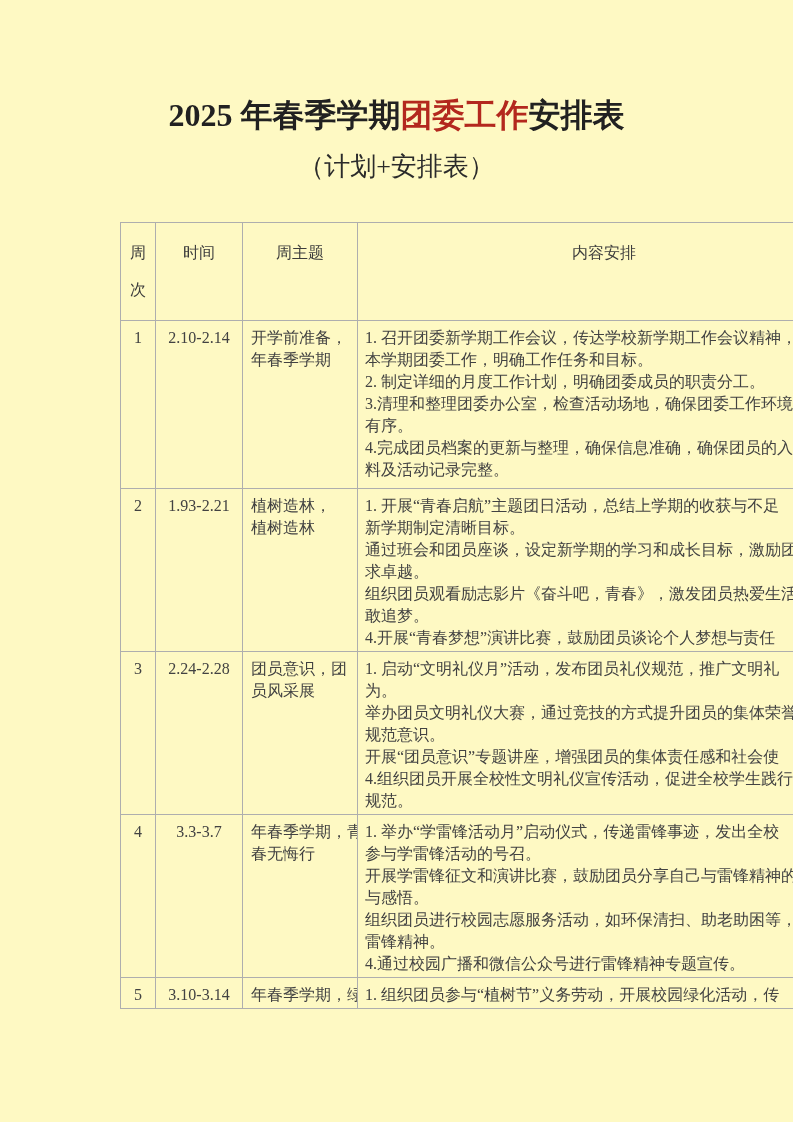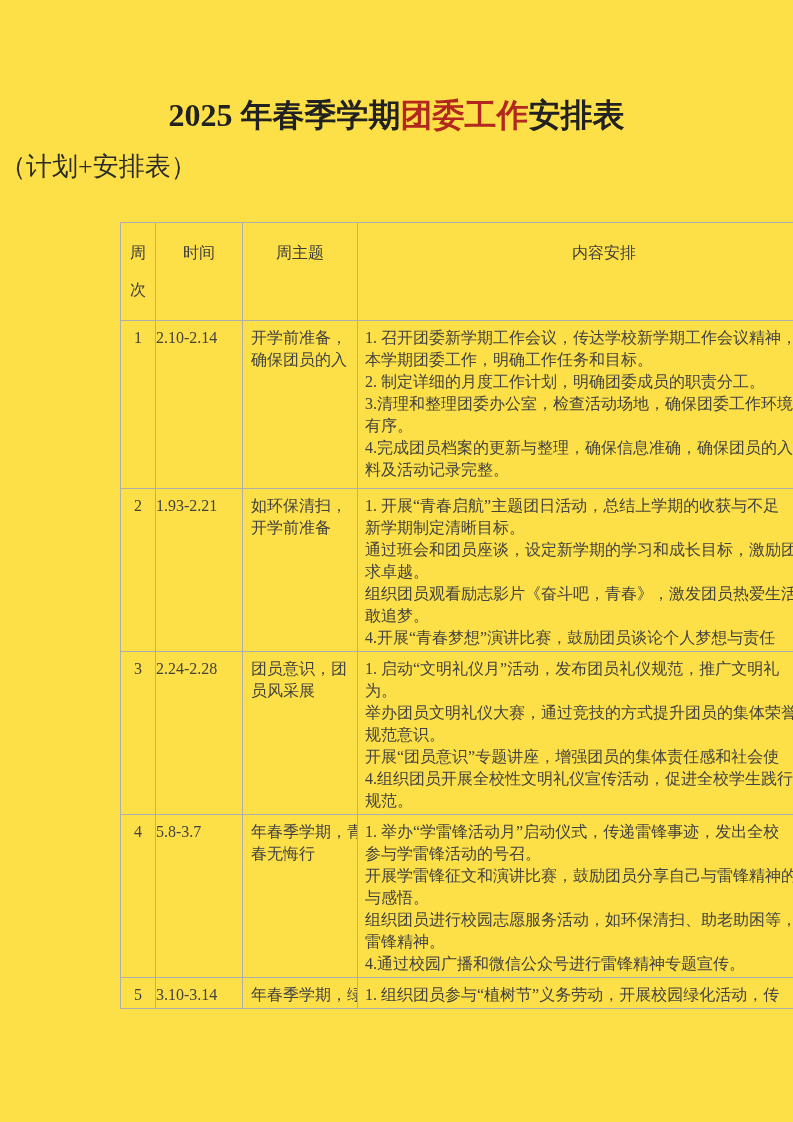--- a/index.html
+++ b/index.html
@@ -1,50 +1,50 @@
 <!DOCTYPE html>
 <html><head>
 <meta charset="utf-8">
 <style>
   html, body { margin:0; padding:0; background:#ffffff; }
   body {
     width:793px; height:1122px; overflow:hidden; position:relative;
     font-family:"Liberation Serif","DejaVu Serif",serif;
   }
-  .page { position:absolute; left:0; top:0; width:793px; height:1122px; overflow:hidden; background:#fde047; }
+  .page { position:absolute; left:0; top:0; width:793px; height:1122px; overflow:hidden; background:#fef9c3; }
 
   .doc-title {
     position:absolute; top:97px; left:0; width:793px; margin:0;
     text-align:center; font-size:32px; line-height:1.15; font-weight:bold;
     color:#212121; white-space:nowrap;
   }
   .doc-title .hl { color:#b3281e; }
   .doc-subtitle {
     position:absolute; top:151px; left:0; width:793px; margin:0;
-    font-size:26px; line-height:1.2; font-weight:normal;
+    text-align:center; font-size:26px; line-height:1.2; font-weight:normal;
     color:#2b2b2b; white-space:nowrap;
   }
 
   table.schedule {
     position:absolute; left:120px; top:222px; width:730px;
     border-collapse:collapse; table-layout:fixed;
     color:#424242;
   }
   .schedule th, .schedule td {
     border:1px solid #aeaeae; vertical-align:top;
     font-weight:normal; padding:0; overflow:hidden;
   }
   .schedule thead th {
     font-size:16px; line-height:37px; text-align:center;
     padding-top:11px; padding-bottom:12px; color:#3c3c3c;
   }
   .hline { display:block; }
   .schedule tbody td { font-size:16px; line-height:22px; padding-top:6px; padding-bottom:2px; }
   td.col-week  { text-align:center; }
-  td.col-time  { }
+  td.col-time  { text-align:center; }
   td.col-theme { padding-left:8px; padding-right:3px; }
   td.col-content { padding-left:7px; }
   .line { white-space:pre; }
 
   tbody tr:nth-child(1) { height:168px; }
   tbody tr:nth-child(2) { height:163px; }
   tbody tr:nth-child(3) { height:162px; }
   tbody tr:nth-child(4) { height:160px; }
   tbody tr:nth-child(5) { height:31px; }
 </style>
@@ -74,38 +74,38 @@
         <th class="col-theme">周主题</th>
         <th class="col-content">内容安排</th>
       </tr>
     </thead>
     <tbody id="schedule-rows">
         <tr>
           <td class="col-week">1</td>
           <td class="col-time">2.10-2.14</td>
           <td class="col-theme">
             <div class="line">开学前准备，</div>
-            <div class="line">确保团员的入</div>
+            <div class="line">年春季学期</div>
           </td>
           <td class="col-content">
             <div class="line">1. 召开团委新学期工作会议，传达学校新学期工作会议精神，</div>
             <div class="line">本学期团委工作，明确工作任务和目标。</div>
             <div class="line">2. 制定详细的月度工作计划，明确团委成员的职责分工。</div>
             <div class="line">3.清理和整理团委办公室，检查活动场地，确保团委工作环境</div>
             <div class="line">有序。</div>
             <div class="line">4.完成团员档案的更新与整理，确保信息准确，确保团员的入</div>
             <div class="line">料及活动记录完整。</div>
           </td>
         </tr>
         <tr>
           <td class="col-week">2</td>
           <td class="col-time">1.93-2.21</td>
           <td class="col-theme">
-            <div class="line">如环保清扫，</div>
-            <div class="line">开学前准备</div>
+            <div class="line">植树造林，</div>
+            <div class="line">植树造林</div>
           </td>
           <td class="col-content">
             <div class="line">1. 开展“青春启航”主题团日活动，总结上学期的收获与不足</div>
             <div class="line">新学期制定清晰目标。</div>
             <div class="line">通过班会和团员座谈，设定新学期的学习和成长目标，激励团</div>
             <div class="line">求卓越。</div>
             <div class="line">组织团员观看励志影片《奋斗吧，青春》，激发团员热爱生活</div>
             <div class="line">敢追梦。</div>
             <div class="line">4.开展“青春梦想”演讲比赛，鼓励团员谈论个人梦想与责任</div>
           </td>
@@ -122,21 +122,21 @@
             <div class="line">为。</div>
             <div class="line">举办团员文明礼仪大赛，通过竞技的方式提升团员的集体荣誉</div>
             <div class="line">规范意识。</div>
             <div class="line">开展“团员意识”专题讲座，增强团员的集体责任感和社会使</div>
             <div class="line">4.组织团员开展全校性文明礼仪宣传活动，促进全校学生践行</div>
             <div class="line">规范。</div>
           </td>
         </tr>
         <tr>
           <td class="col-week">4</td>
-          <td class="col-time">5.8-3.7</td>
+          <td class="col-time">3.3-3.7</td>
           <td class="col-theme">
             <div class="line">年春季学期，青</div>
             <div class="line">春无悔行</div>
           </td>
           <td class="col-content">
             <div class="line">1. 举办“学雷锋活动月”启动仪式，传递雷锋事迹，发出全校</div>
             <div class="line">参与学雷锋活动的号召。</div>
             <div class="line">开展学雷锋征文和演讲比赛，鼓励团员分享自己与雷锋精神的</div>
             <div class="line">与感悟。</div>
             <div class="line">组织团员进行校园志愿服务活动，如环保清扫、助老助困等，</div>

